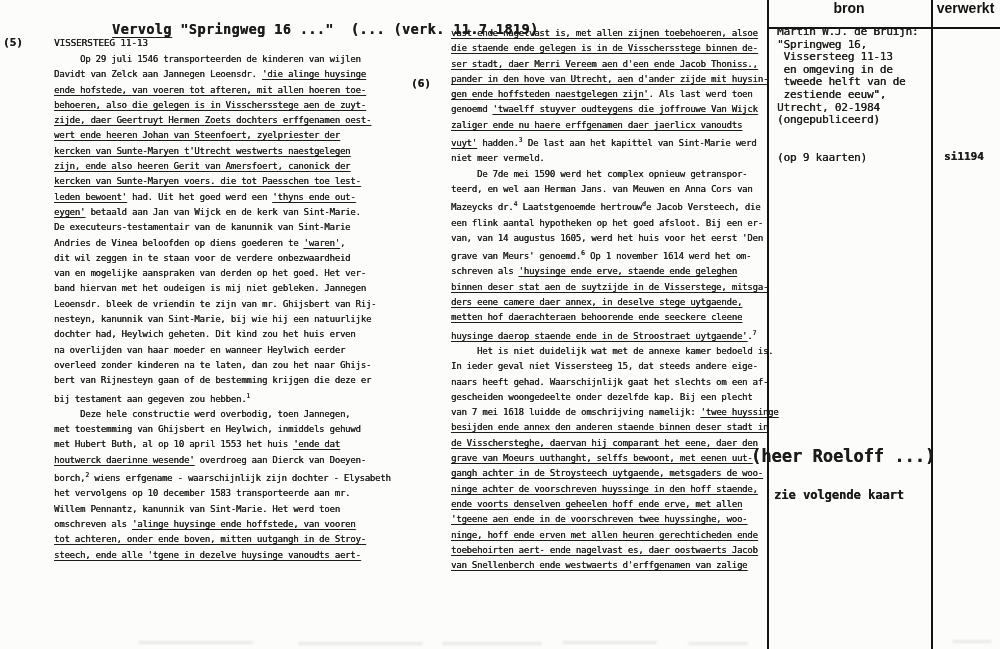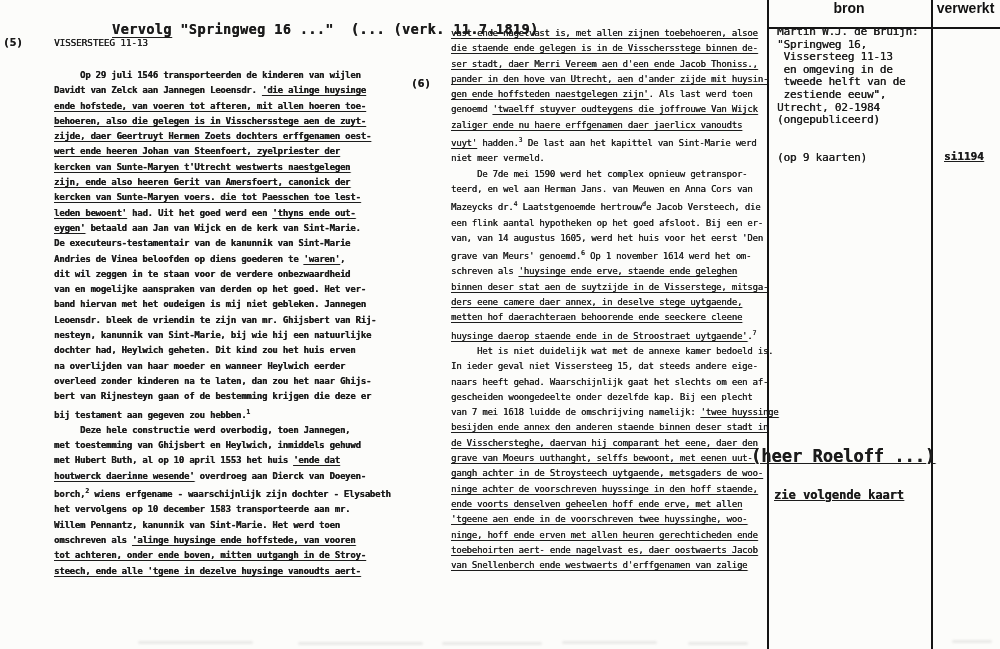--- a/index.html
+++ b/index.html
@@ -21,39 +21,39 @@
   .heading{
     left:54px;top:37px;font-size:9.5px;letter-spacing:-.2px;
     text-shadow:.25px 0 0 #1c1c1c;white-space:pre;
   }
   
   .col{white-space:pre;}
   .col .ln{
     font-size:9px;line-height:15.3px;letter-spacing:-.22px;
     text-shadow:.25px 0 0 #2a2a2a;white-space:pre;
   }
-  .leftcol{left:54px;top:68px;width:330px;font-weight:bold;}
+  .leftcol{left:54px;top:52px;width:330px;}
   .rightcol{left:451px;top:26px;width:340px;}
   .u{text-decoration:underline;text-underline-offset:1.6px;text-decoration-thickness:.9px;}
   .sup{font-size:.72em;vertical-align:super;letter-spacing:0;}
   
   .vline{width:2px;background:#141414;top:0;height:649px;}
   .hline{height:2.4px;background:#141414;}
   
   .colhead{
     font-family:"Liberation Sans", sans-serif;font-weight:bold;font-size:14px;
     top:0;text-align:center;color:#111;
   }
   
   .bron-entry{left:777px;top:26px;width:152px;}
   .bron-entry .ln{
     font-size:11px;line-height:12.6px;font-weight:normal;letter-spacing:-.2px;
     text-shadow:.3px 0 0 #1c1c1c;white-space:pre;
   }
-  .side-note{font-weight:bold;text-shadow:.3px 0 0 #1c1c1c;white-space:pre;text-decoration:underline;}
+  .side-note{font-weight:bold;text-shadow:.3px 0 0 #1c1c1c;white-space:pre;}
   #verwerkt-code{left:944px;top:150px;font-size:11px;}
   #note-roeloff{left:751px;top:446px;font-size:17px;}
   #note-zie{left:774px;top:488px;font-size:12px;}
   
   .smudge{height:3px;background:rgba(70,70,70,.10);filter:blur(1px);border-radius:2px;}
 </style>
 </head>
 <body>
 
 <div class="abs title">

